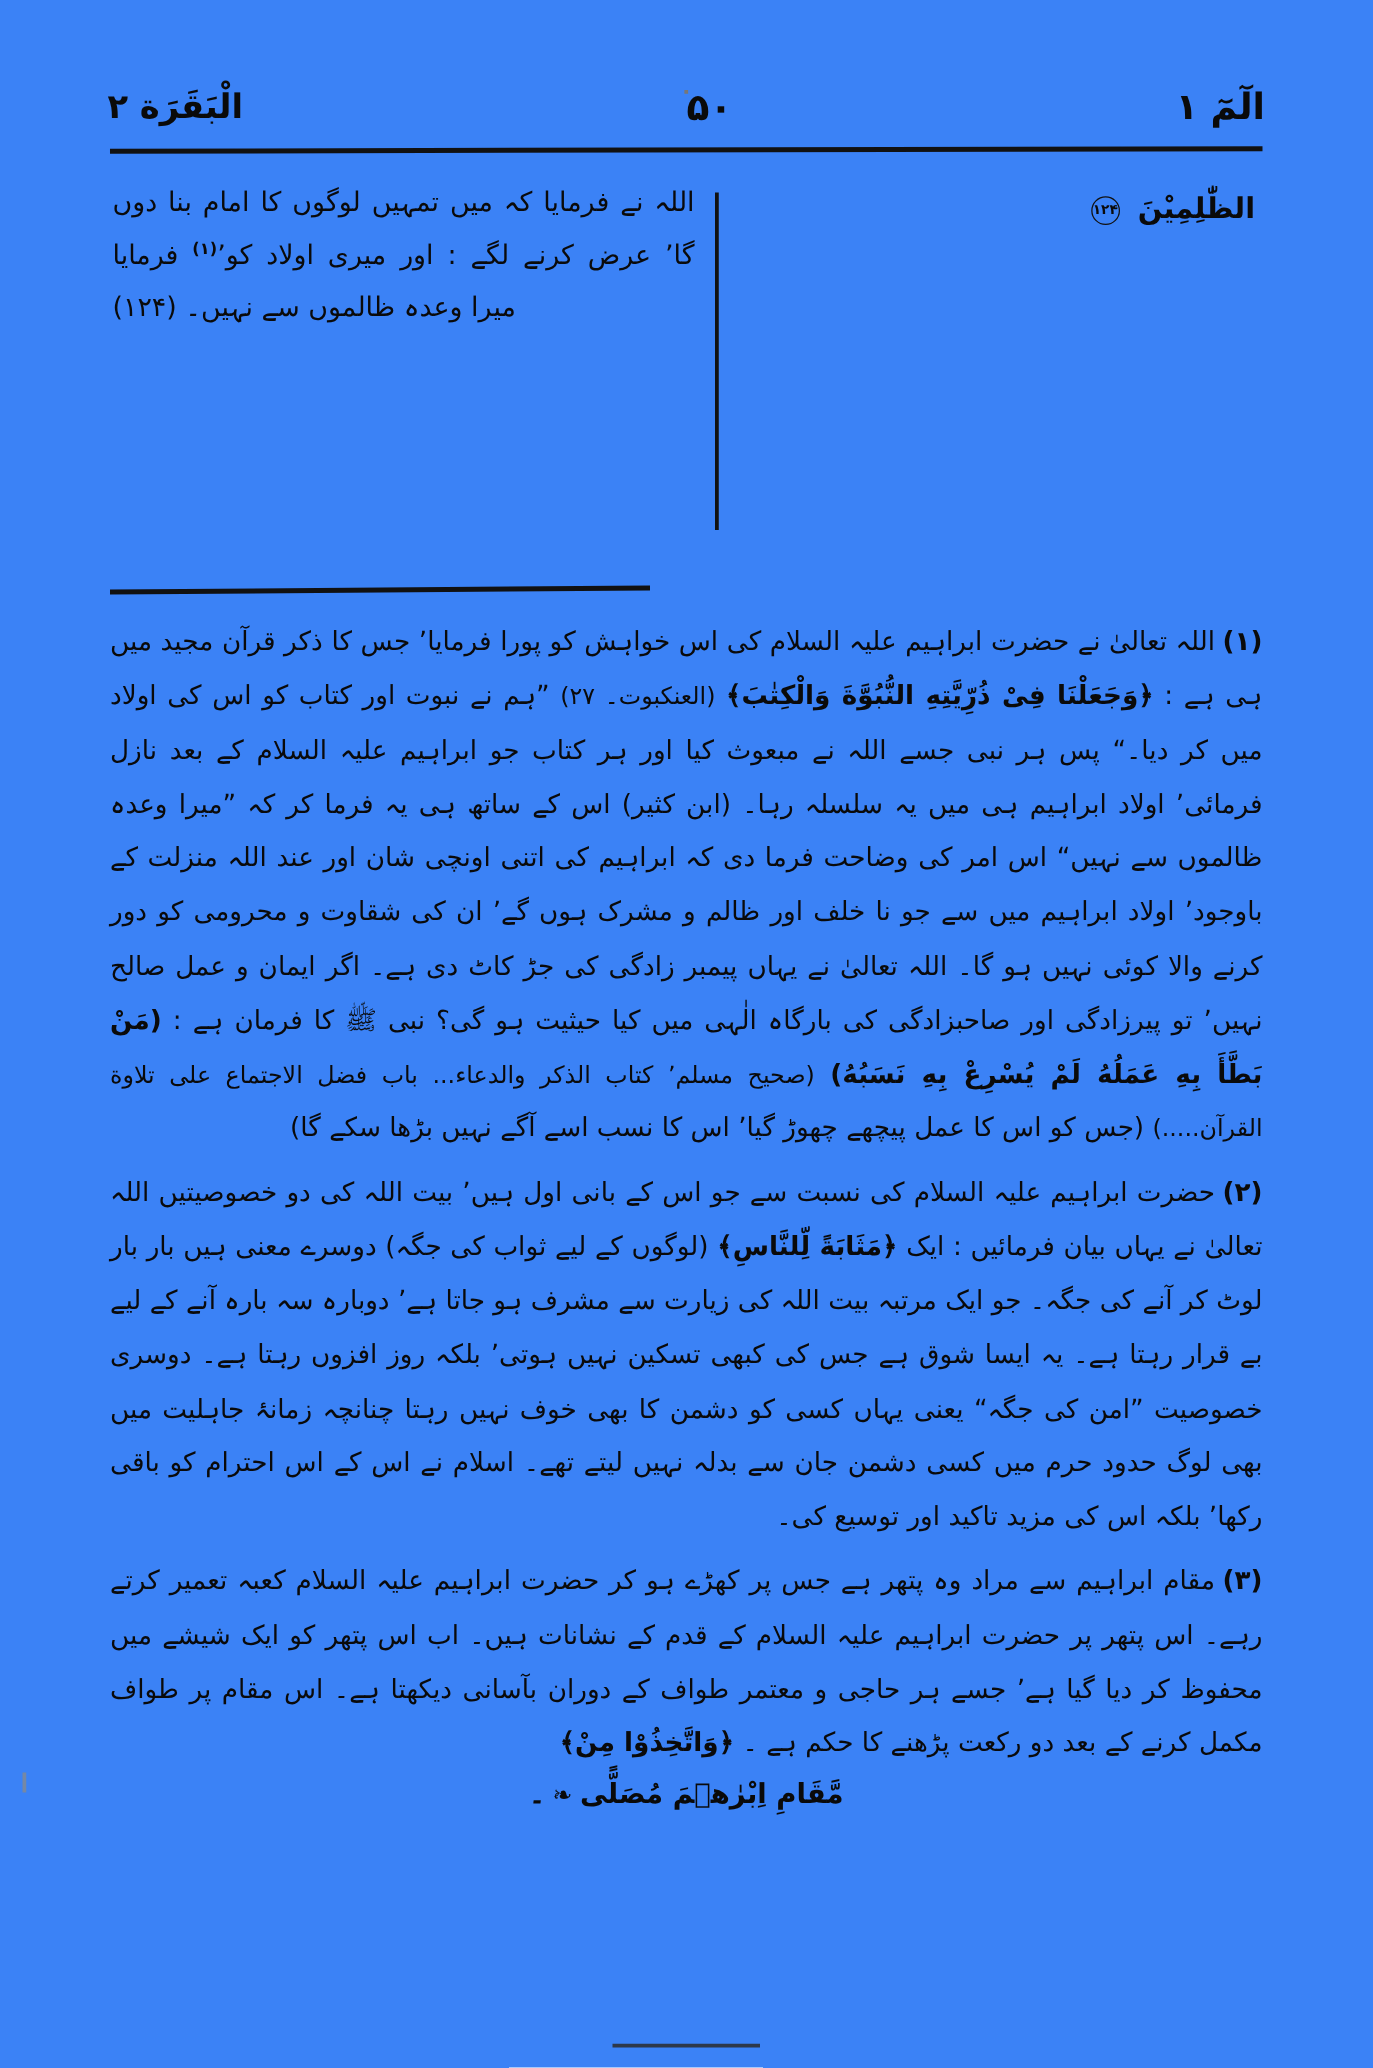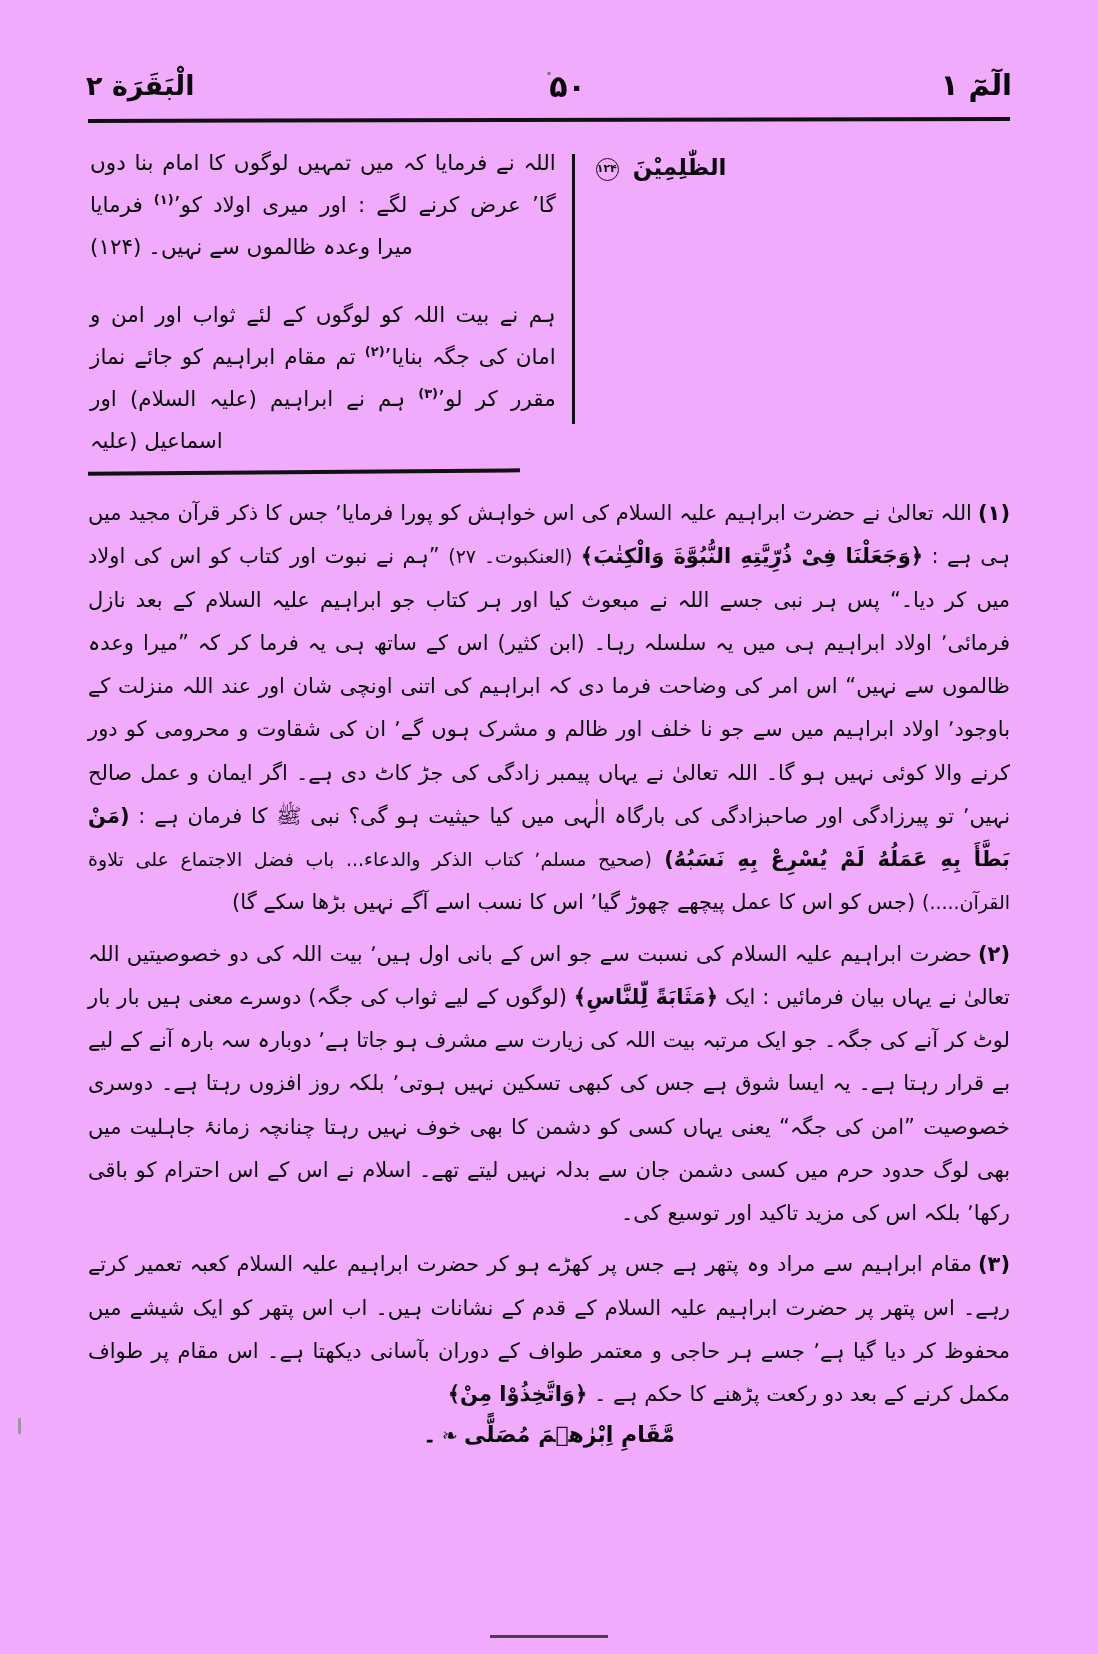--- a/index.html
+++ b/index.html
@@ -13,21 +13,21 @@
     height: 1654px;
     position: relative;
     font-family: "DejaVu Sans", "Liberation Sans", sans-serif;
     color: #0a0a0a;
     overflow: hidden;
   }
 
   .page {
     position: absolute;
     inset: 0;
-    background: #f0abfc;
+    background: #3b82f6;
   }
 
   
   .page-header {
     position: absolute;
     top: 58px;
     left: 86px;
     right: 86px;
     height: 56px;
     display: flex;
@@ -71,21 +71,20 @@
     height: 310px;
     display: flex;
     flex-direction: row;
   }
   
   .col-arabic {
     width: 47%;
     padding: 4px 6px 0 14px;
     box-sizing: border-box;
     display: flex;
-    flex-direction: column;
     justify-content: space-between;
     direction: rtl;
   }
   .col-divider {
     width: 0;
     border-right: 3px solid #111;
     margin: 14px 2px 22px 2px;
     height: 270px;
   }
   .col-urdu {
@@ -265,25 +264,20 @@
 
     <div class="col-divider"></div>
 
     <div class="col-urdu">
       <div class="urdu-trans">
         <span>اللہ نے فرمایا کہ میں تمہیں لوگوں کا امام بنا دوں گا٬ عرض کرنے لگے : اور میری اولاد کو٬</span><span class="fn">(۱)</span>
         <span>فرمایا میرا وعدہ ظالموں سے نہیں۔</span>
         <span>(۱۲۴)</span>
       </div>
 
-      <div class="urdu-trans second">
-        <span>ہم نے بیت اللہ کو لوگوں کے لئے ثواب اور امن و امان کی جگہ بنایا٬</span><span class="fn">(۲)</span>
-        <span>تم مقام ابراہیم کو جائے نماز مقرر کر لو٬</span><span class="fn">(۳)</span>
-        <span>ہم نے ابراہیم (علیہ السلام) اور اسماعیل (علیہ</span>
-      </div>
     </div>
   </div>
 
   <div class="rule-mid"></div>
 
   <div class="commentary">
 
 
     <p class="para p1">
       <span class="marker">(۱)</span><span>اللہ تعالیٰ نے حضرت ابراہیم علیہ السلام کی اس خواہش کو پورا فرمایا٬ جس کا ذکر قرآن مجید میں ہی ہے :</span>

